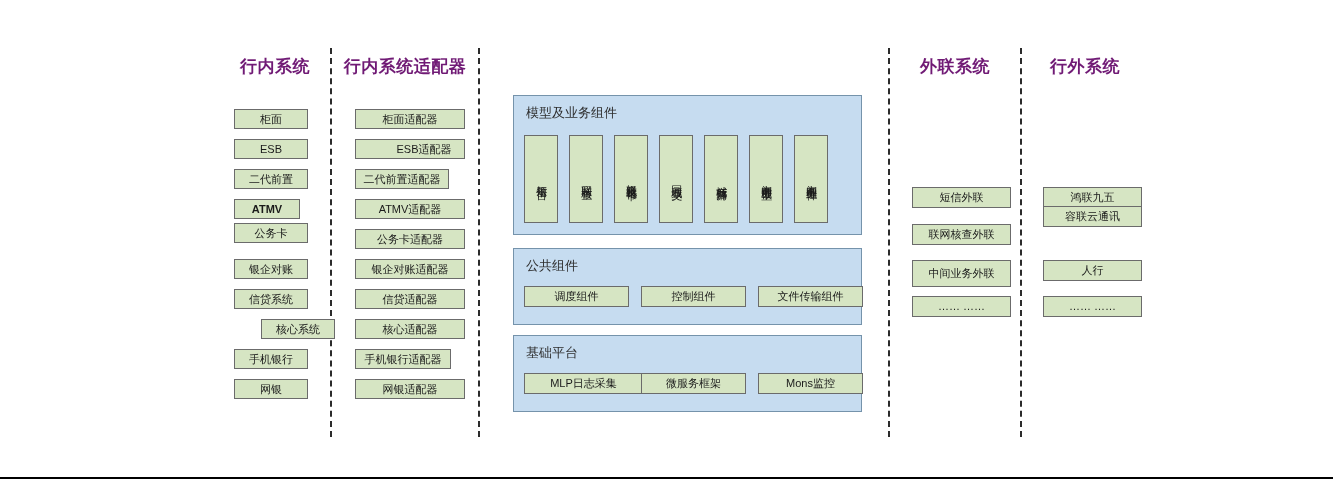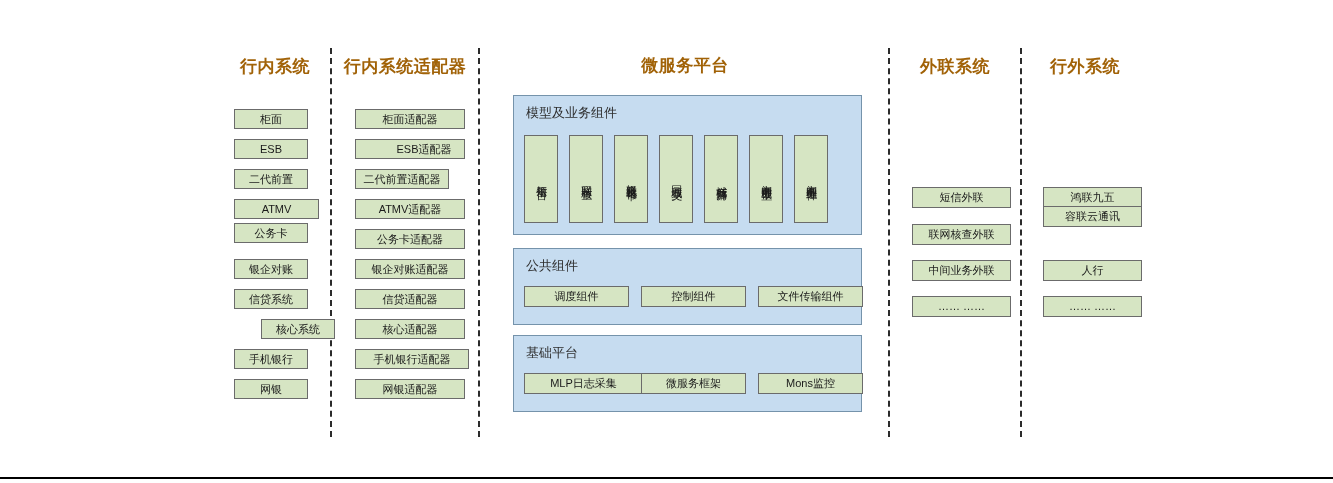--- a/index.html
+++ b/index.html
@@ -38,21 +38,21 @@
     height: 0;
     border-top: 2px solid #000000;
   }
 
   
   .col-title {
     position: absolute;
     text-align: center;
     font-size: 17px;
     font-weight: bold;
-    color: #a16207;
+    color: #701a75;
     letter-spacing: 0.5px;
     white-space: nowrap;
   }
 
   
   .node {
     position: absolute;
     box-sizing: border-box;
     background: #d6e5c3;
     border: 1.5px solid #6b6b6b;
@@ -98,46 +98,45 @@
 
   <div class="divider" style="left:330px;"></div>
   <div class="divider" style="left:478px;"></div>
   <div class="divider" style="left:888px;"></div>
   <div class="divider" style="left:1020px;"></div>
 
   <div class="col-title" style="left:225px; top:55px; width:100px;">行内系统</div>
 
   <div class="col-title" style="left:340px; top:55px; width:130px;">行内系统适配器</div>
 
-  <div class="col-title" style="left:490px; top:54px; width:390px;">微服务平台</div>
 
   <div class="col-title" style="left:900px; top:55px; width:110px;">外联系统</div>
 
   <div class="col-title" style="left:1030px; top:55px; width:110px;">行外系统</div>
 
   <div class="node" style="left:234px; top:109px; width:74px; height:20px;">柜面</div>
   <div class="node" style="left:234px; top:139px; width:74px; height:20px;">ESB</div>
   <div class="node" style="left:234px; top:169px; width:74px; height:20px;">二代前置</div>
-  <div class="node" style="left:234px; top:199px; width:85px; height:20px;">ATMV</div>
+  <div class="node" style="left:234px; top:199px; width:66px; height:20px;font-weight:bold;">ATMV</div>
   <div class="node" style="left:234px; top:223px; width:74px; height:20px;">公务卡</div>
   <div class="node" style="left:234px; top:259px; width:74px; height:20px;">银企对账</div>
   <div class="node" style="left:234px; top:289px; width:74px; height:20px;">信贷系统</div>
   <div class="node" style="left:234px; top:319px; width:74px; height:20px;margin-left:27px;">核心系统</div>
   <div class="node" style="left:234px; top:349px; width:74px; height:20px;">手机银行</div>
   <div class="node" style="left:234px; top:379px; width:74px; height:20px;">网银</div>
 
   <div class="node" style="left:355px; top:109px; width:110px; height:20px;font-family:Liberation Serif, serif;">柜面适配器</div>
   <div class="node" style="left:355px; top:139px; width:110px; height:20px;padding-left:28px;">ESB适配器</div>
   <div class="node" style="left:355px; top:169px; width:94px; height:20px;">二代前置适配器</div>
   <div class="node" style="left:355px; top:199px; width:110px; height:20px;">ATMV适配器</div>
   <div class="node" style="left:355px; top:229px; width:110px; height:20px;">公务卡适配器</div>
   <div class="node" style="left:355px; top:259px; width:110px; height:20px;text-align:center;">银企对账适配器</div>
   <div class="node" style="left:355px; top:289px; width:110px; height:20px;">信贷适配器</div>
   <div class="node" style="left:355px; top:319px; width:110px; height:20px;">核心适配器</div>
-  <div class="node" style="left:355px; top:349px; width:114px; height:20px;">手机银行适配器</div>
+  <div class="node" style="left:355px; top:349px; width:96px; height:20px;">手机银行适配器</div>
   <div class="node" style="left:355px; top:379px; width:110px; height:20px;">网银适配器</div>
 
   <div class="panel" style="left:513px; top:95px; width:349px; height:140px;">
     <div class="panel-title">模型及业务组件</div>
   </div>
 
   <div class="node vertical" style="left:524px; top:135px; width:34px; height:88px;">短信平台</div>
   <div class="node vertical" style="left:569px; top:135px; width:34px; height:88px;">联网核查</div>
   <div class="node vertical" style="left:614px; top:135px; width:34px; height:88px;">银联及银行卡</div>
   <div class="node vertical" style="left:659px; top:135px; width:34px; height:88px;">同城票交</div>
@@ -156,21 +155,21 @@
   <div class="panel" style="left:513px; top:335px; width:349px; height:77px;">
     <div class="panel-title">基础平台</div>
   </div>
 
   <div class="node" style="left:524px; top:373px; width:119px; height:21px;">MLP日志采集</div>
   <div class="node" style="left:641px; top:373px; width:105px; height:21px;">微服务框架</div>
   <div class="node" style="left:758px; top:373px; width:105px; height:21px;">Mons监控</div>
 
   <div class="node" style="left:912px; top:187px; width:99px; height:21px;">短信外联</div>
   <div class="node" style="left:912px; top:224px; width:99px; height:21px;">联网核查外联</div>
-  <div class="node" style="left:912px; top:260px; width:99px; height:21px;">中间业务外联</div>
+  <div class="node" style="left:912px; top:260px; width:99px; height:27px;">中间业务外联</div>
   <div class="node" style="left:912px; top:296px; width:99px; height:21px;">…… ……</div>
 
   <div class="node" style="left:1043px; top:187px; width:99px; height:21px;">鸿联九五</div>
   <div class="node" style="left:1043px; top:206px; width:99px; height:21px;">容联云通讯</div>
   <div class="node" style="left:1043px; top:260px; width:99px; height:21px;">人行</div>
   <div class="node" style="left:1043px; top:296px; width:99px; height:21px;">…… ……</div>
 
   <div class="bottom-rule"></div>
 
 </div>

